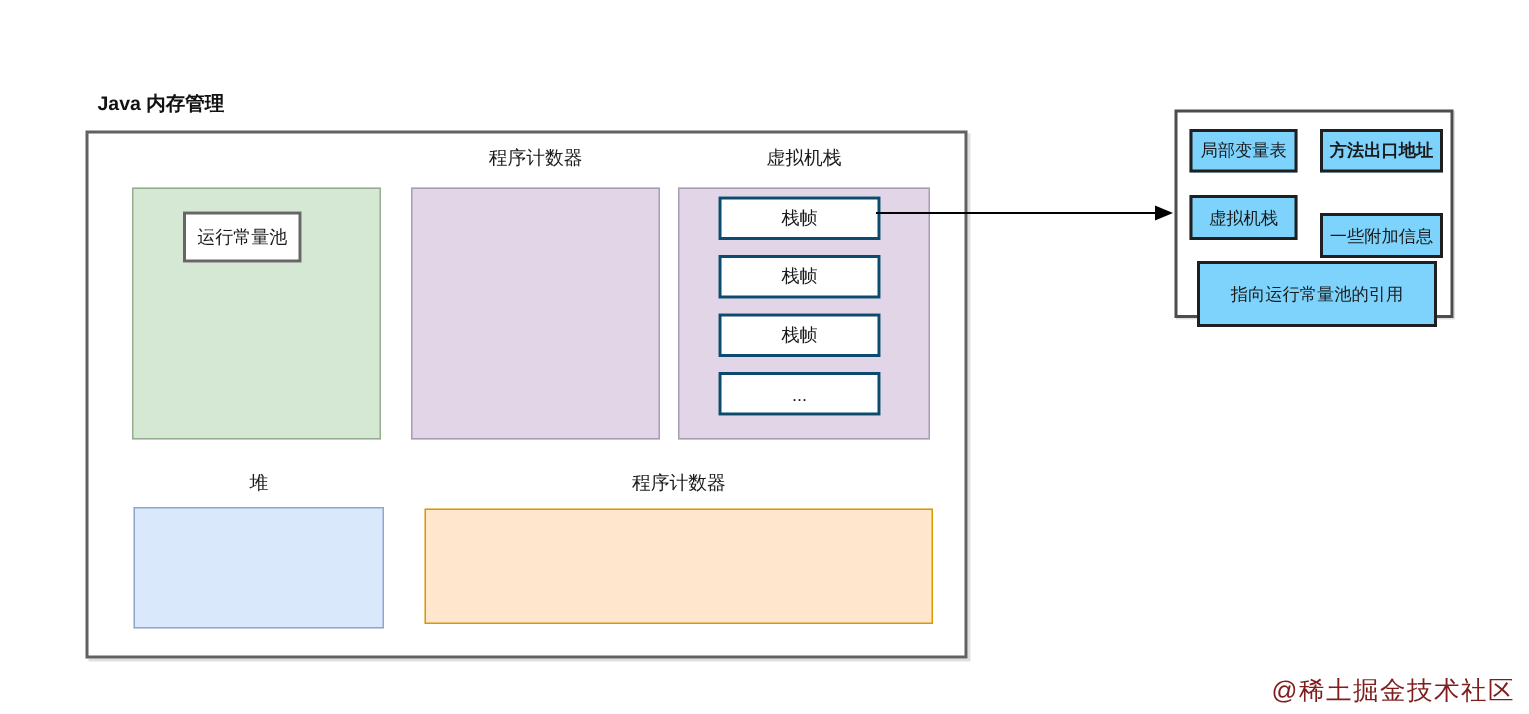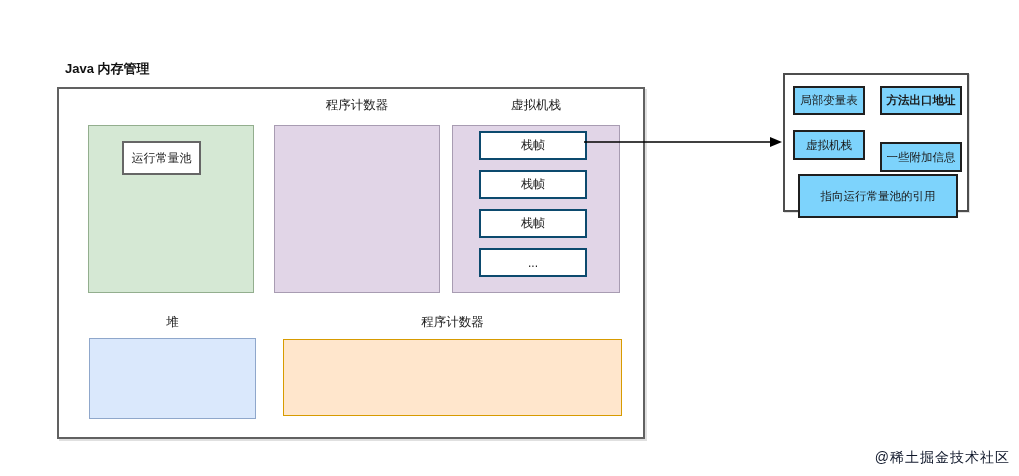--- a/index.html
+++ b/index.html
@@ -90,21 +90,21 @@
     font-size: 11.5px; white-space: nowrap;
   }
   .di-0 { left: 8px;  top: 11px; width: 72px;  height: 29px; }
   .di-1 { left: 95px; top: 11px; width: 82px;  height: 29px; font-weight: bold; }
   .di-2 { left: 8px;  top: 55px; width: 72px;  height: 30px; }
   .di-3 { left: 95px; top: 67px; width: 82px;  height: 30px; }
   .di-4 { left: 13px; top: 99px; width: 160px; height: 44px; }
 
   .watermark {
     right: 9px; top: 449px;
-    font-size: 14px; color: #0f172a; letter-spacing: 1px; text-align: center;
+    font-size: 17px; color: #7f1d1d; letter-spacing: 1px; text-align: center;
   }
 </style>
 </head>
 <body>
 
 <div class="abs diagram-title">Java 内存管理</div>
 
 <div class="abs outer-box">
 
   <div class="region box-method-area">

